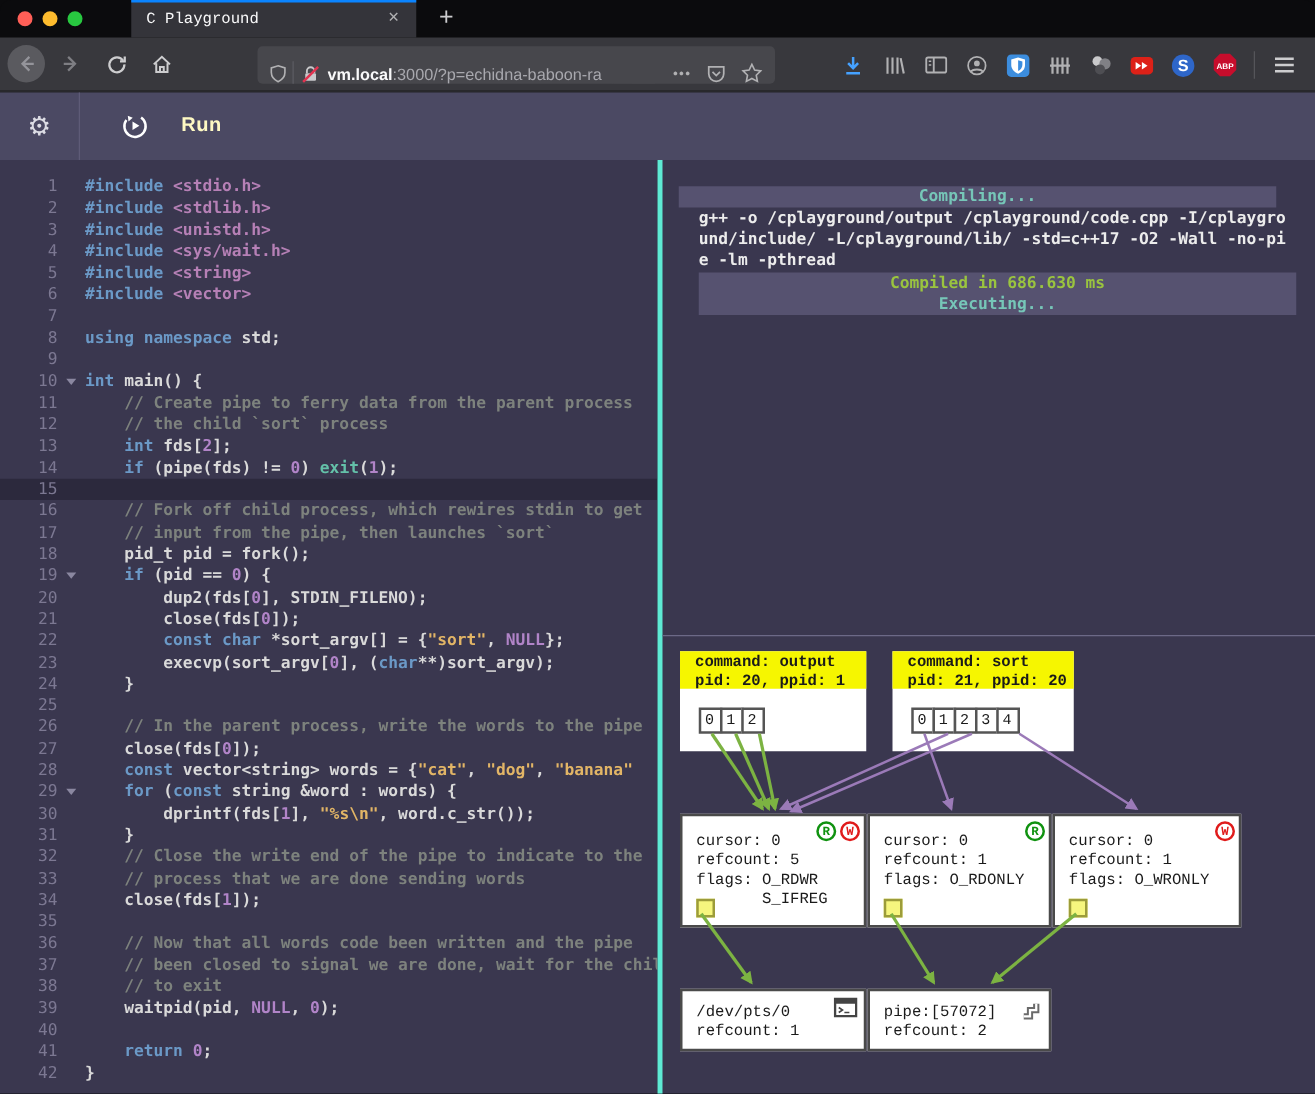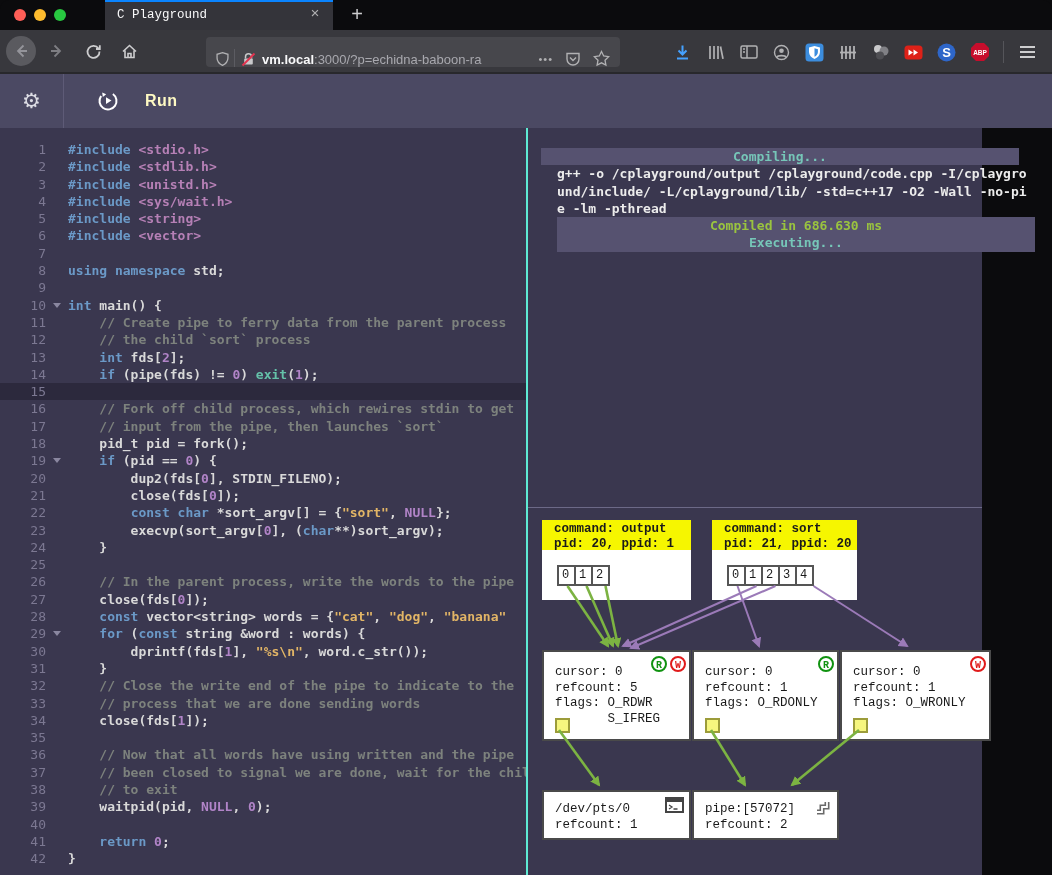--- a/index.html
+++ b/index.html
@@ -40,21 +40,21 @@
   
   .appbar { position:relative; height:54px; background:#4b4963; display:flex; align-items:center; }
   .gearcell { width:64px; height:54px; border-right:1px solid #5e5b77; display:flex; align-items:center; justify-content:center; }
   .gear { font-family:"DejaVu Sans", sans-serif; font-size:21px; color:#dcdce4; }
   .runbtn { display:flex; align-items:center; gap:25px; margin-left:32px; color:#fef9c3; }
   .runlabel { font-size:16px; font-weight:bold; letter-spacing:0.4px; }
 
   
   .main { display:flex; height:747px; }
   .editor { width:526px; background:#3a374f; padding-top:13px; overflow:hidden; }
-  .right { width:456px; border-left:2px solid #5eead4; background:#3a374f; display:flex; flex-direction:column; }
+  .right { width:526px; border-left:4px solid #5eead4; background:#3a374f; display:flex; flex-direction:column;justify-content:center; }
 
   
   .cl { display:flex; height:17.3px; line-height:17.3px; white-space:pre;
         font-family:"DejaVu Sans Mono", monospace; font-size:13px; }
   .cl.active { background:#2c293d; }
   .ln { width:46px; text-align:right; color:#7c7892; flex:none; }
   .foldc { width:22px; flex:none; display:flex; align-items:center; justify-content:center; }
   .caret { width:0; height:0; border-left:4px solid transparent; border-right:4px solid transparent; border-top:5px solid #8a87a0; }
   .code { font-weight:bold; }
   .pl{color:#d9d9d9;} .kw{color:#6b99c7;} .inc{color:#b680b6;} .cm{color:#7d827d;}
@@ -285,21 +285,21 @@
           <div class="cl"><span class="ln">26</span><span class="foldc"></span><span class="code"><span class="pl">    </span><span class="cm">// In the parent process, write the words to the pipe</span></span></div>
           <div class="cl"><span class="ln">27</span><span class="foldc"></span><span class="code"><span class="pl">    close(fds[</span><span class="num">0</span><span class="pl">]);</span></span></div>
           <div class="cl"><span class="ln">28</span><span class="foldc"></span><span class="code"><span class="pl">    </span><span class="kw">const</span><span class="pl"> vector&lt;string&gt; words = {</span><span class="str">"cat"</span><span class="pl">, </span><span class="str">"dog"</span><span class="pl">, </span><span class="str">"banana"</span></span></div>
           <div class="cl"><span class="ln">29</span><span class="foldc"><span class="caret"></span></span><span class="code"><span class="pl">    </span><span class="kw">for</span><span class="pl"> (</span><span class="kw">const</span><span class="pl"> string &amp;word : words) {</span></span></div>
           <div class="cl"><span class="ln">30</span><span class="foldc"></span><span class="code"><span class="pl">        dprintf(fds[</span><span class="num">1</span><span class="pl">], </span><span class="str">"%s\n"</span><span class="pl">, word.c_str());</span></span></div>
           <div class="cl"><span class="ln">31</span><span class="foldc"></span><span class="code"><span class="pl">    }</span></span></div>
           <div class="cl"><span class="ln">32</span><span class="foldc"></span><span class="code"><span class="pl">    </span><span class="cm">// Close the write end of the pipe to indicate to the</span></span></div>
           <div class="cl"><span class="ln">33</span><span class="foldc"></span><span class="code"><span class="pl">    </span><span class="cm">// process that we are done sending words</span></span></div>
           <div class="cl"><span class="ln">34</span><span class="foldc"></span><span class="code"><span class="pl">    close(fds[</span><span class="num">1</span><span class="pl">]);</span></span></div>
           <div class="cl"><span class="ln">35</span><span class="foldc"></span><span class="code"></span></div>
-          <div class="cl"><span class="ln">36</span><span class="foldc"></span><span class="code"><span class="pl">    </span><span class="cm">// Now that all words have using written and the pipe</span></span></div>
+          <div class="cl"><span class="ln">36</span><span class="foldc"></span><span class="code"><span class="pl">    </span><span class="cm">// Now that all words code been written and the pipe</span></span></div>
           <div class="cl"><span class="ln">37</span><span class="foldc"></span><span class="code"><span class="pl">    </span><span class="cm">// been closed to signal we are done, wait for the child</span></span></div>
           <div class="cl"><span class="ln">38</span><span class="foldc"></span><span class="code"><span class="pl">    </span><span class="cm">// to exit</span></span></div>
           <div class="cl"><span class="ln">39</span><span class="foldc"></span><span class="code"><span class="pl">    waitpid(pid, </span><span class="num">NULL</span><span class="pl">, </span><span class="num">0</span><span class="pl">);</span></span></div>
           <div class="cl"><span class="ln">40</span><span class="foldc"></span><span class="code"></span></div>
           <div class="cl"><span class="ln">41</span><span class="foldc"></span><span class="code"><span class="pl">    </span><span class="kw">return</span><span class="pl"> </span><span class="num">0</span><span class="pl">;</span></span></div>
           <div class="cl"><span class="ln">42</span><span class="foldc"></span><span class="code"><span class="pl">}</span></span></div>
         </div>
     </div>
     <div class="right">
       <div class="terminal">

